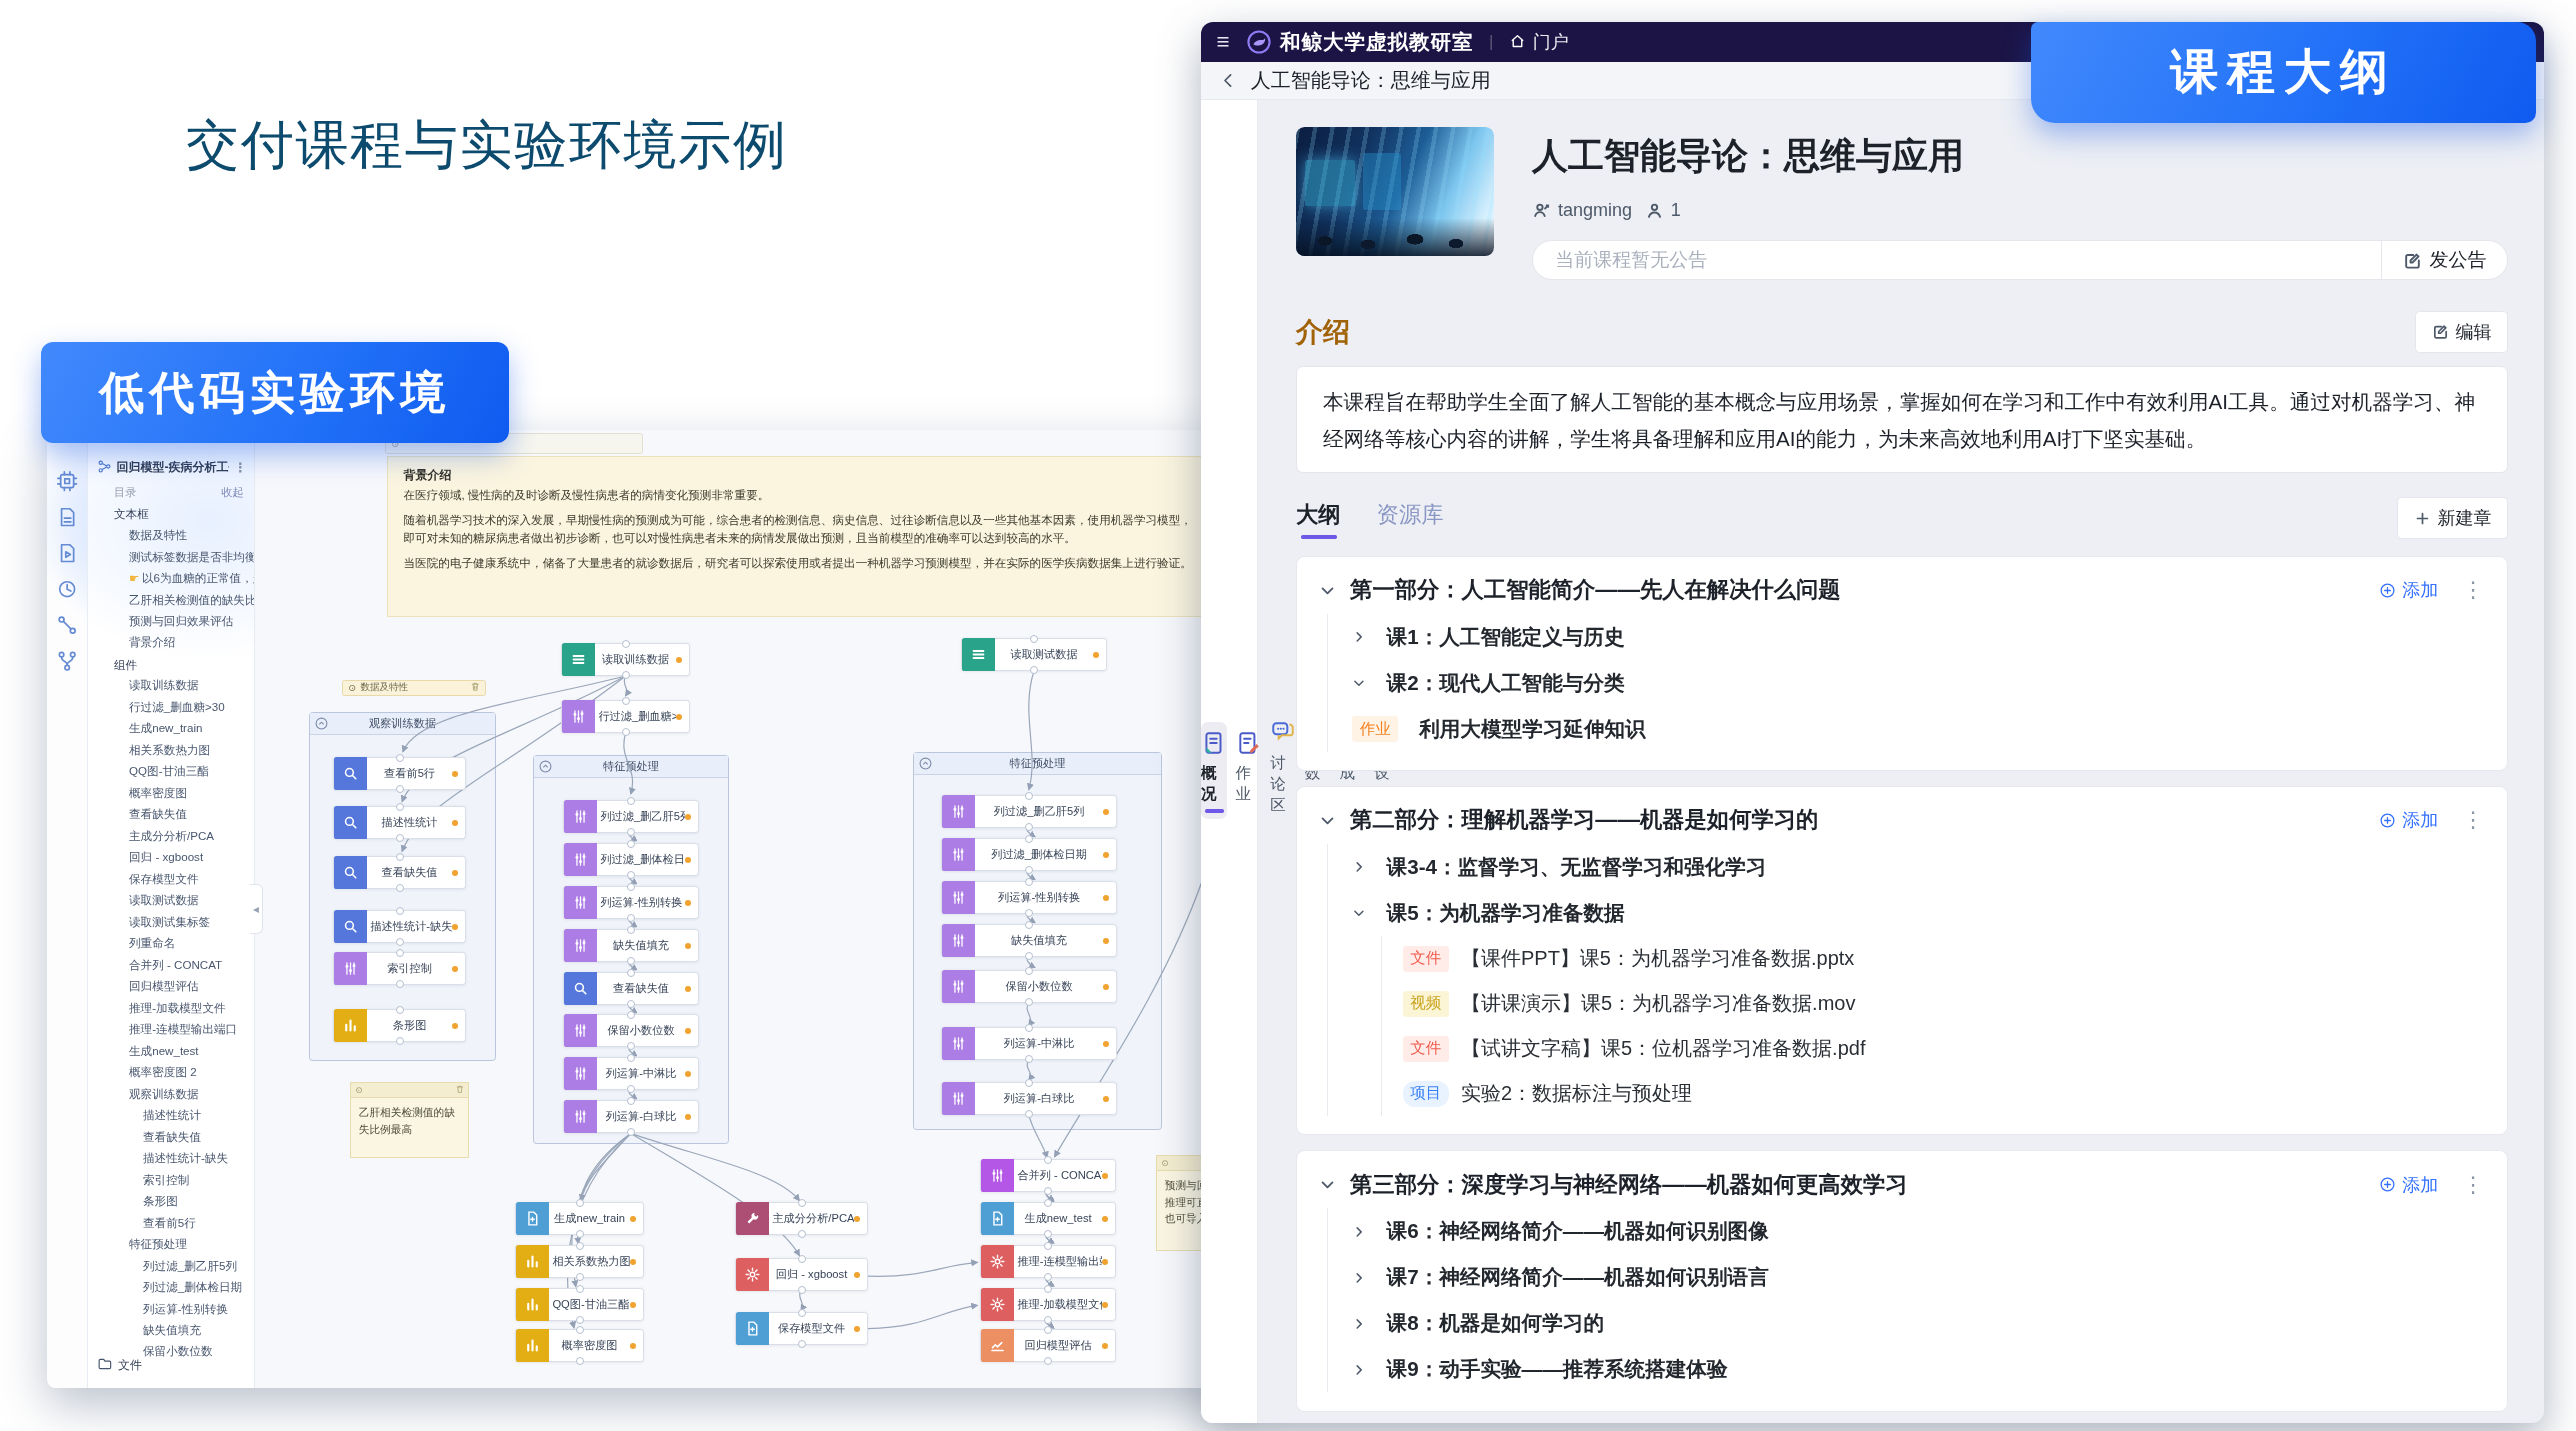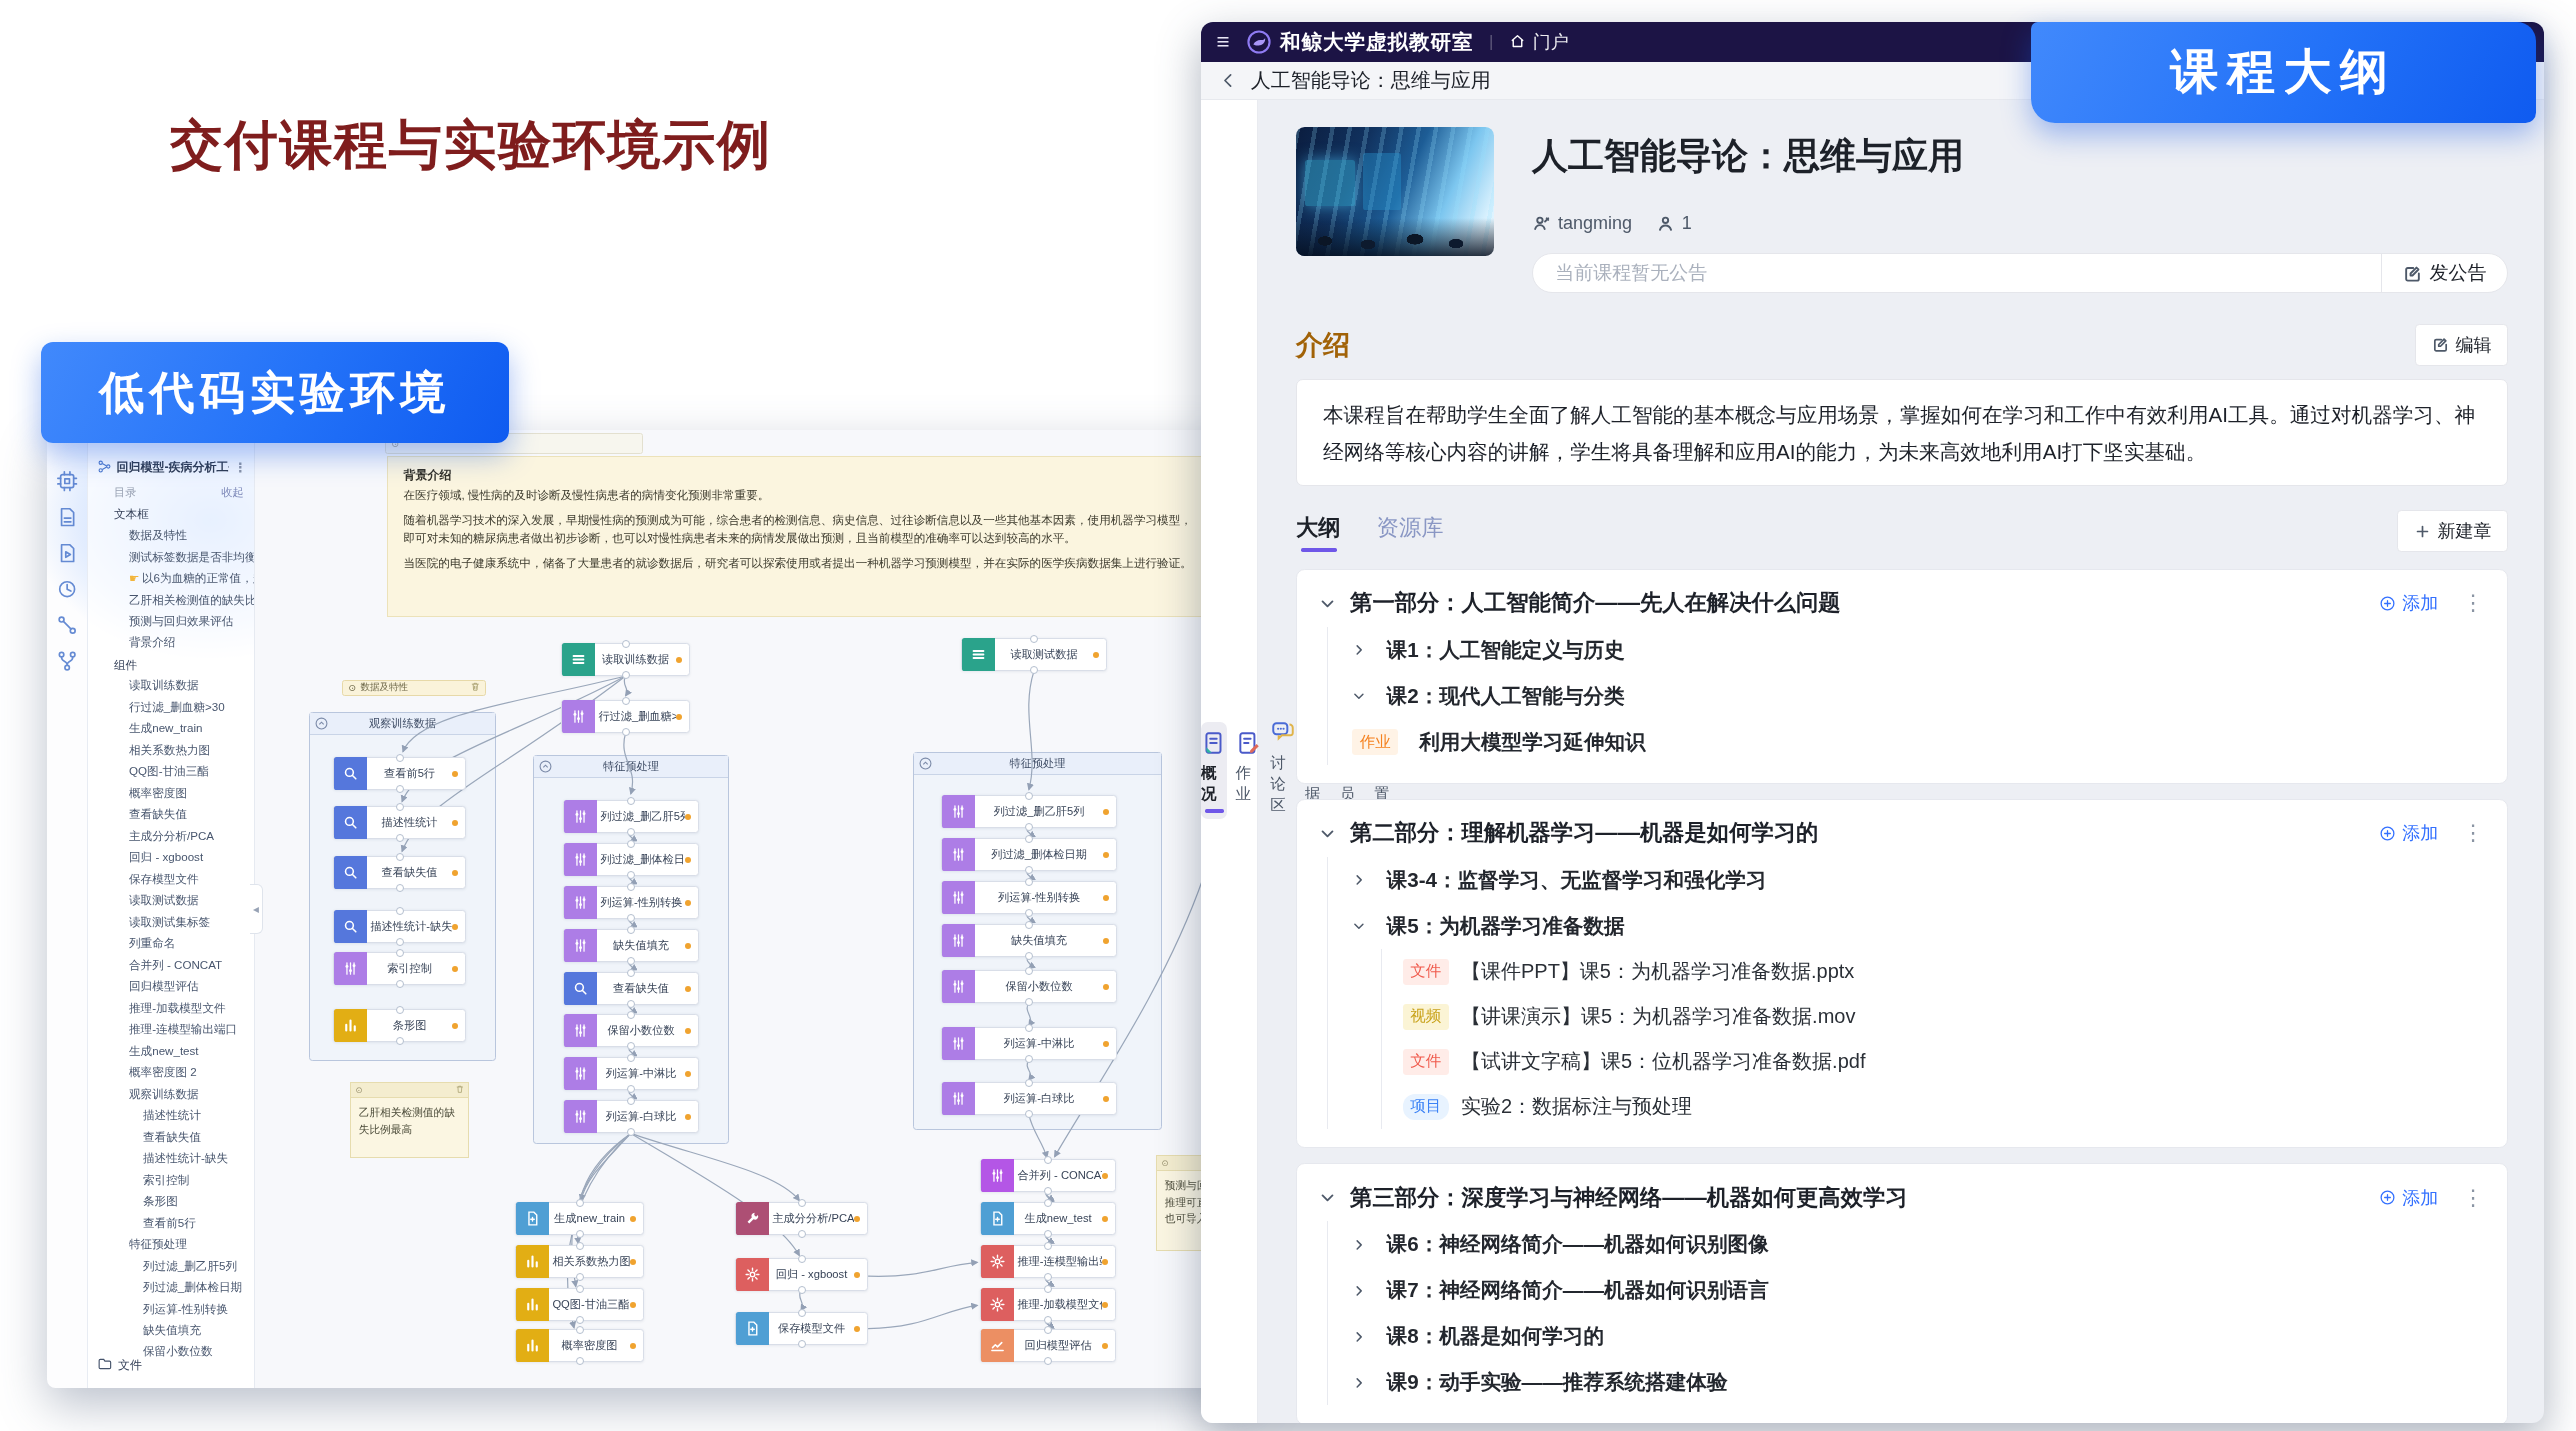--- a/index.html
+++ b/index.html
@@ -1,22 +1,22 @@
 <!DOCTYPE html>
 <html style="font-size:13.8px"><head>
 <meta charset="utf-8">
 <style>
   * { margin:0; padding:0; box-sizing:border-box; }
   html,body { width:2576px; height:1432px; background:#ffffff; overflow:hidden;
     font-family:"Liberation Sans","DejaVu Sans",sans-serif; }
   .stage { position:relative; width:2576px; height:1432px; background:#fff; }
 
   
-  .page-title { position:absolute; left:170px; top:110px; font-size:53px; font-weight:bold;
-    color:#7f1d1d; letter-spacing:1.7px; }
+  .page-title { position:absolute; left:186px; top:110px; font-size:53px; font-weight:normal;
+    color:#0c4a6e; letter-spacing:1.7px; }
 
   
   .badge-float { position:absolute; display:flex; align-items:center; justify-content:center;
     color:#fff; font-weight:bold;
     background:linear-gradient(118deg,#4189fc 0%,#2372f8 55%,#0f5bf0 100%);
     box-shadow:0 12px 29px rgba(22,88,226,.38); }
   .badge-left { left:41px; top:342px; width:468px; height:101px; border-radius:12px;
     font-size:45px; letter-spacing:5.2px; z-index:30; }
   .badge-right { left:2031px; top:21.5px; width:505px; height:101px;
     border-radius:6.9px 19px 10.3px 24px; font-size:48px; letter-spacing:8.6px; z-index:40; }
@@ -132,21 +132,21 @@
   .thumb .floor { position:absolute; left:0; bottom:0; width:100%; height:38px;
     background:linear-gradient(180deg, transparent, rgba(5,14,30,.85)); }
   .thumb .tables { position:absolute; left:12px; bottom:5.2px; width:163px; height:22.3px;
     background:radial-gradient(12px 7.7px at 17px 12px, #0b1626 60%, transparent 62%),
       radial-gradient(12px 7.7px at 60px 15.5px, #0d1a2e 60%, transparent 62%),
       radial-gradient(13.8px 8.6px at 107px 10.3px, #0b1626 60%, transparent 62%),
       radial-gradient(12px 7.7px at 148px 14.6px, #0d1a2e 60%, transparent 62%); }
 
   .course-info { flex:1; min-width:0; }
   .course-title { font-size:36px; font-weight:bold; color:#1d2129; margin-top:5.2px; }
-  .course-meta { display:flex; align-items:center; gap:24px; margin-top:32px; color:#4e5969; font-size:18px; }
+  .course-meta { display:flex; align-items:center; gap:13px; margin-top:19px; color:#4e5969; font-size:18px; }
   .course-meta .m { display:flex; align-items:center; gap:6.9px; }
   .announce { margin-top:19px; height:40px; background:#fff; border:0.9px solid #e5e6eb; border-radius:20px;
     display:flex; align-items:center; overflow:hidden; }
   .announce .ph { flex:1; padding:0 22.3px; font-size:19px; color:#aab1bd; }
   .announce .vd { width:0.9px; height:100%; background:#e5e6eb; }
   .announce .btn { display:flex; align-items:center; gap:7.7px; padding:0 20.6px; font-size:19px;
     color:#1d2129; font-weight:500; }
 
   .sec-head { margin-top:31px; display:flex; align-items:center; }
   .sec-head h2 { font-size:27px; font-weight:bold; color:#a16207; }

